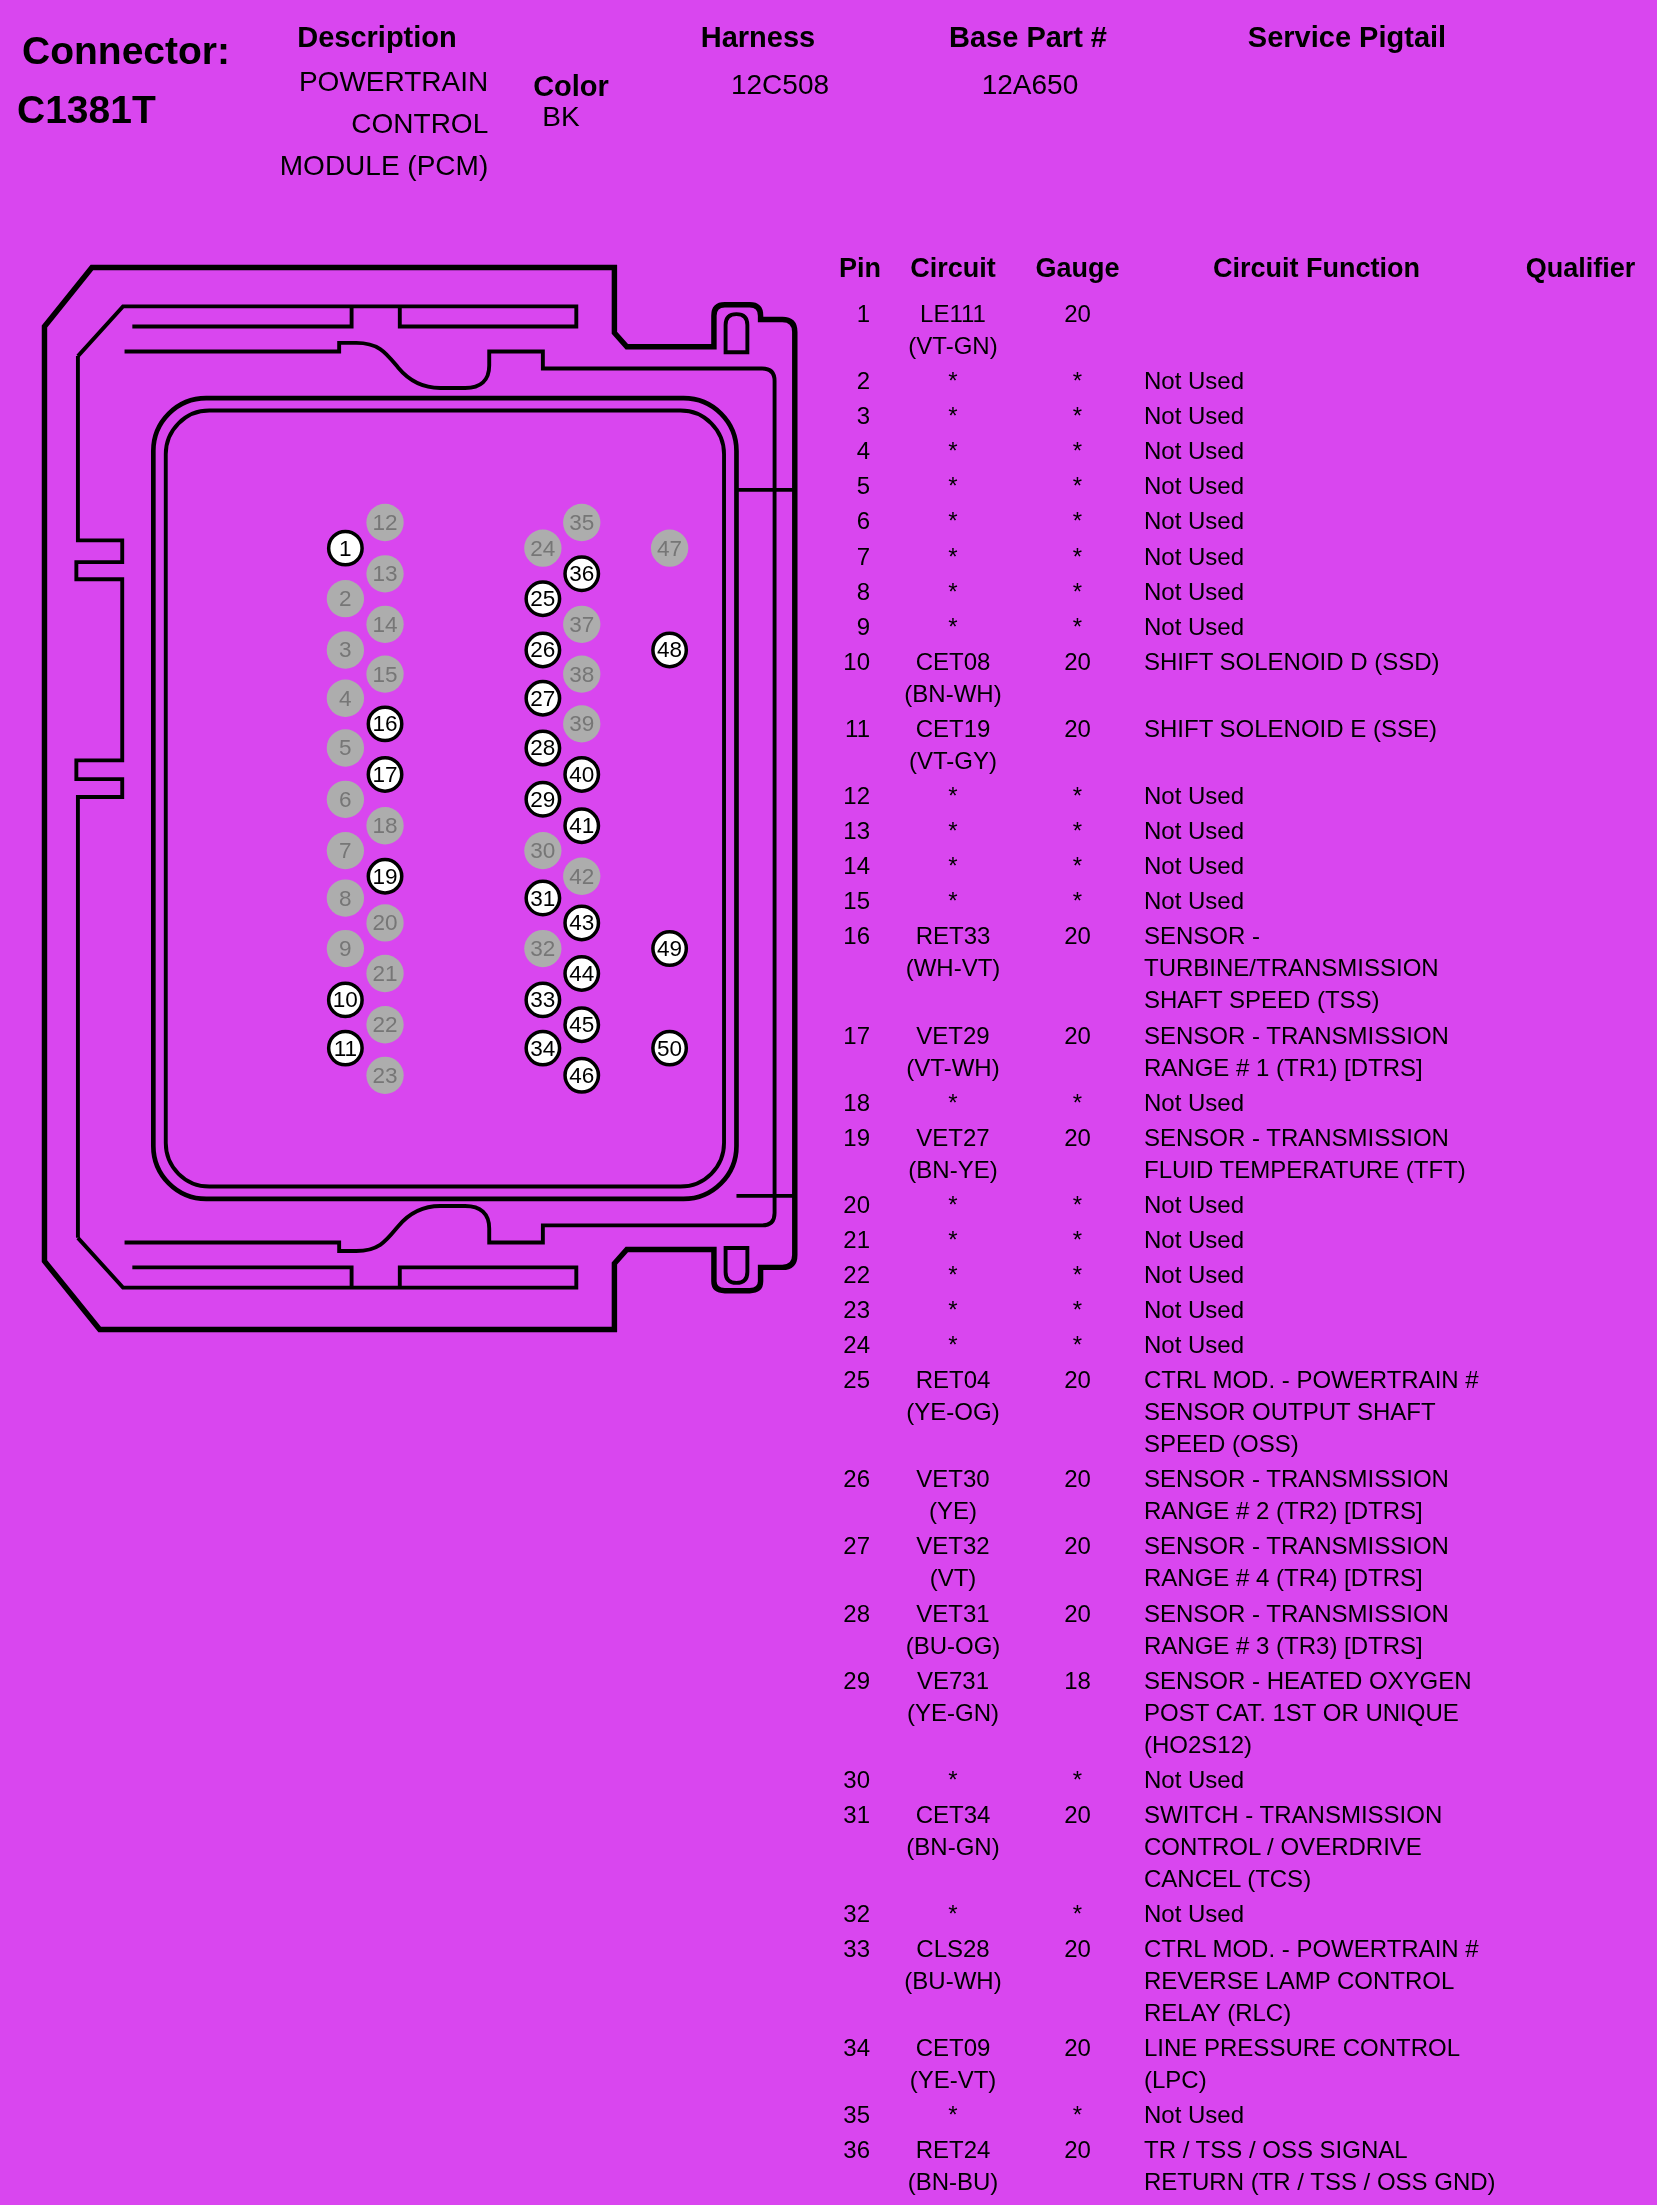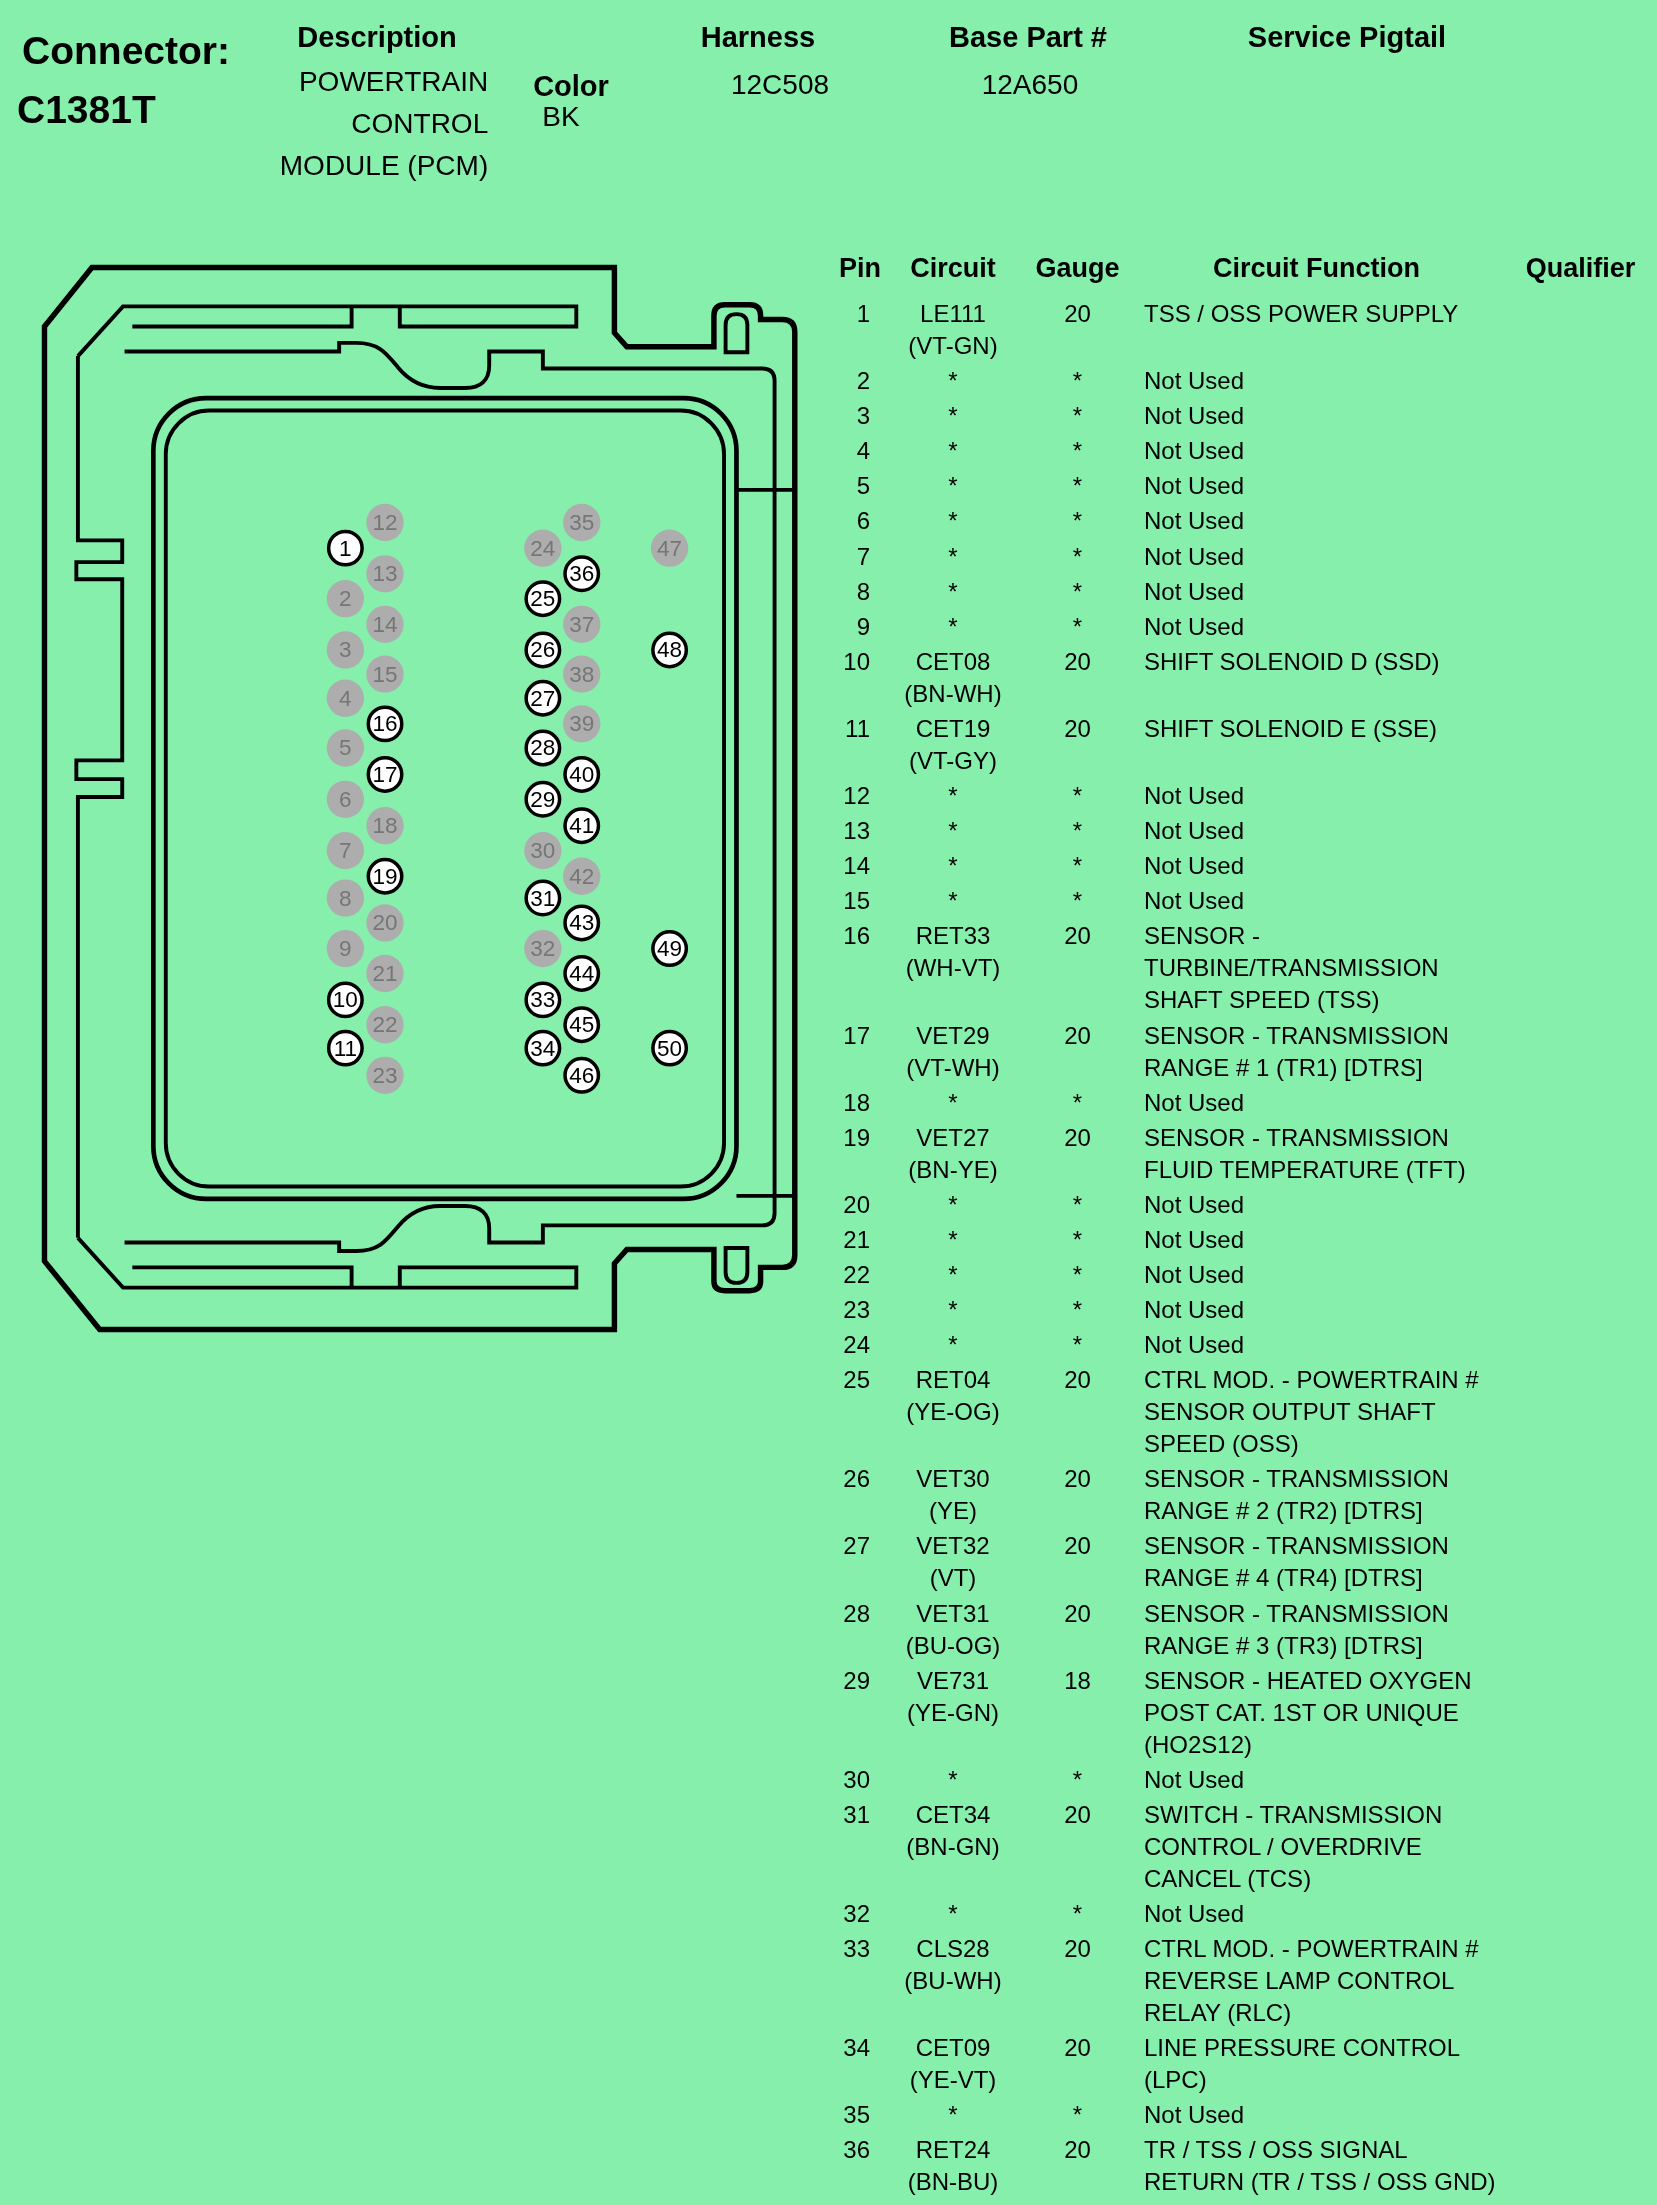--- a/index.html
+++ b/index.html
@@ -1,16 +1,16 @@
 <!DOCTYPE html>
 <html style="font-size:12.4px"><head>
 <meta charset="utf-8">
 <style>
   html,body{margin:0;padding:0;background:#fff;}
-  .page{position:relative;width:1658px;height:2205px;background:#86efac;overflow:hidden;
+  .page{position:relative;width:1658px;height:2205px;background:#d946ef;overflow:hidden;
         font-family:"Liberation Sans",sans-serif;color:#000;}
   .abs{position:absolute;}
   .title{font-size:39px;font-weight:bold;line-height:1.0;}
   .hlabel{font-size:29px;font-weight:bold;text-align:center;transform:translateX(-50%);white-space:nowrap;}
   .hvalue{font-size:28px;text-align:center;transform:translateX(-50%);white-space:pre-line;line-height:42px;}
   
   .ptable{position:absolute;left:838px;top:253px;width:820px;}
   .thead,.trow{display:grid;grid-template-columns:43px 144px 105px 373px 1fr;column-gap:0;}
   .thead{font-size:27px;font-weight:bold;margin-bottom:14px;}
   .thead .h-pin{text-align:right;}
@@ -196,21 +196,20 @@
       <div class="h-gauge">Gauge</div>
       <div class="h-func">Circuit Function</div>
       <div class="h-qual">Qualifier</div>
     </div>
     <div id="table-rows">
         <div class="trow">
           <div class="c-pin">1</div>
           <div class="c-circuit">LE111
 (VT-GN)</div>
           <div class="c-gauge">20</div>
-          <div class="c-func">TSS / OSS POWER SUPPLY</div>
           <div class="c-qual"></div>
         </div>
         <div class="trow">
           <div class="c-pin">2</div>
           <div class="c-circuit">*</div>
           <div class="c-gauge">*</div>
           <div class="c-func">Not Used</div>
           <div class="c-qual"></div>
         </div>
         <div class="trow">

